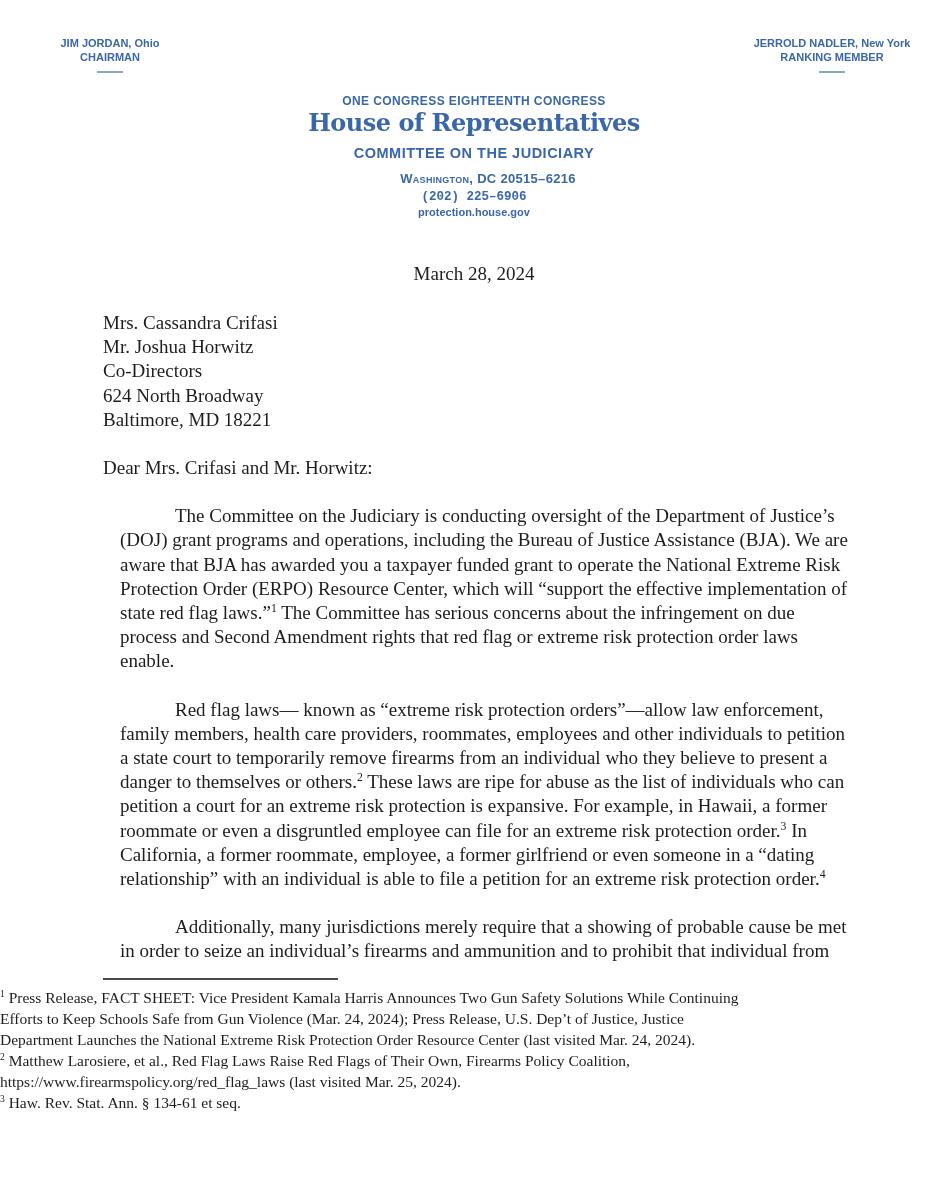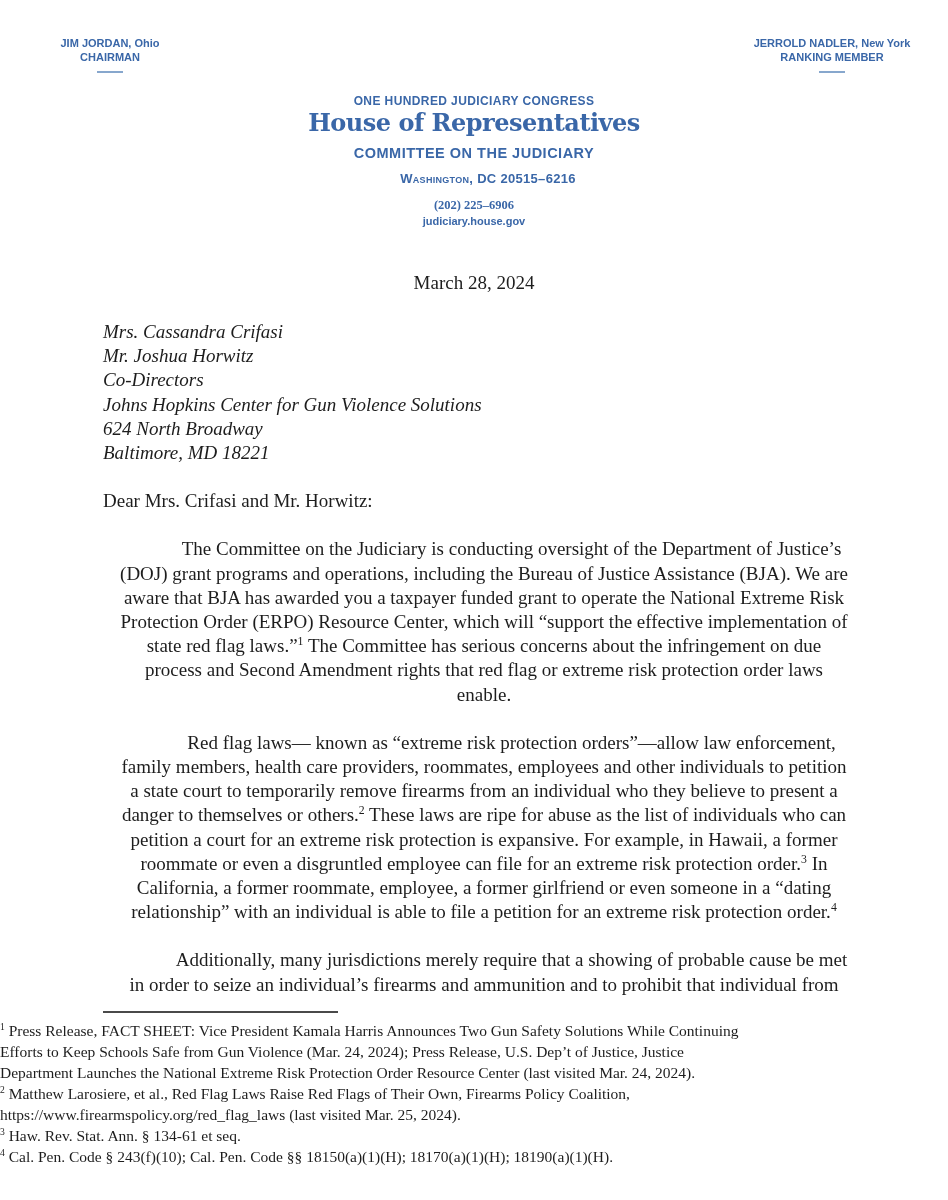--- a/index.html
+++ b/index.html
@@ -47,36 +47,36 @@
     margin-top: 9px;
   }
   .addr {
     font-family: "Liberation Sans", sans-serif;
     font-weight: bold; font-size: 13px; font-variant: small-caps;
     letter-spacing: .3px;
   }
   .addr1 { margin-top: 14px; }
   .addr2 { margin-top: 10px; padding-left: 28px; }
   .phone {
-    font-family: Liberation Serif, serif;
-    font-weight: bold; font-size: 12.5px; margin-top: 12px;
+    font-family: Liberation Mono, monospace;
+    font-weight: bold; font-size: 12.5px; margin-top: 4px;
   }
   .website {
     font-family: "Liberation Sans", sans-serif;
     font-weight: bold; font-size: 11px; margin-top: 2px;
   }
   
   .date { text-align: center; font-size: 19px; margin-top: 45px; }
   .letter-body {
     width: 745px; margin-left: 103px;
     font-size: 19px; line-height: 24.2px;
   }
-  .recipient  { margin-top: 26px; font-style: italic; }
+  .recipient  { margin-top: 26px; }
   .salutation { margin-top: 24px; }
-  p.body-para { margin-top: 24px; text-indent: 55px; text-align: center; margin-left: 17px; }
+  p.body-para { margin-top: 24px; text-indent: 55px; text-align: left; margin-left: 17px; }
   sup { font-size: 0.62em; vertical-align: super; line-height: 0; }
   
   .footnote-rule { width: 235px; height: 2px; background: #4a4a4a; margin: 14px 0 0 103px; }
   .footnotes {
     width: 748px; margin-top: 7px;
     font-size: 15.5px; line-height: 21px;
   }
 </style>
 </head>
 <body>
@@ -88,48 +88,46 @@
     <div>CHAIRMAN</div>
     <div class="corner-rule"></div>
   </div>
   <div class="corner right">
     <div>JERROLD NADLER, New York</div>
     <div>RANKING MEMBER</div>
     <div class="corner-rule"></div>
   </div>
 
   <div class="letterhead">
-    <div class="congress-line">ONE HUNDRED JUDICIARY CONGRESS</div>
+    <div class="congress-line">ONE CONGRESS EIGHTEENTH CONGRESS</div>
     <div class="title-sub">House of Representatives</div>
     <div class="committee">COMMITTEE ON THE JUDICIARY</div>
     <div class="addr addr2">Washington, DC 20515–6216</div>
     <div class="phone">(202) 225–6906</div>
-    <div class="website">judiciary.house.gov</div>
+    <div class="website">protection.house.gov</div>
   </div>
 
   <div class="date">March 28, 2024</div>
 
   <div class="letter-body">
     <div class="recipient">
         <div>Mrs. Cassandra Crifasi</div>
         <div>Mr. Joshua Horwitz</div>
         <div>Co-Directors</div>
-        <div>Johns Hopkins Center for Gun Violence Solutions</div>
         <div>624 North Broadway</div>
         <div>Baltimore, MD 18221</div>
       </div>
     <div class="salutation">Dear Mrs. Crifasi and Mr. Horwitz:</div>
     <div>
         <p class="body-para">The Committee on the Judiciary is conducting oversight of the Department of Justice’s (DOJ) grant programs and operations, including the Bureau of Justice Assistance (BJA). We are aware that BJA has awarded you a taxpayer funded grant to operate the National Extreme Risk Protection Order (ERPO) Resource Center, which will “support the effective implementation of state red flag laws.”<sup>1</sup> The Committee has serious concerns about the infringement on due process and Second Amendment rights that red flag or extreme risk protection order laws enable.</p>
         <p class="body-para">Red flag laws— known as “extreme risk protection orders”—allow law enforcement, family members, health care providers, roommates, employees and other individuals to petition a state court to temporarily remove firearms from an individual who they believe to present a danger to themselves or others.<sup>2</sup> These laws are ripe for abuse as the list of individuals who can petition a court for an extreme risk protection is expansive. For example, in Hawaii, a former roommate or even a disgruntled employee can file for an extreme risk protection order.<sup>3</sup> In California, a former roommate, employee, a former girlfriend or even someone in a “dating relationship” with an individual is able to file a petition for an extreme risk protection order.<sup>4</sup></p>
         <p class="body-para">Additionally, many jurisdictions merely require that a showing of probable cause be met in order to seize an individual’s firearms and ammunition and to prohibit that individual from</p>
       </div>
   </div>
 
   <div class="footnote-rule"></div>
   <div class="footnotes">
       <div class="footnote"><sup>1</sup> Press Release, FACT SHEET: Vice President Kamala Harris Announces Two Gun Safety Solutions While Continuing Efforts to Keep Schools Safe from Gun Violence (Mar. 24, 2024); Press Release, U.S. Dep’t of Justice, Justice Department Launches the National Extreme Risk Protection Order Resource Center (last visited Mar. 24, 2024).</div>
       <div class="footnote"><sup>2</sup> Matthew Larosiere, et al., Red Flag Laws Raise Red Flags of Their Own, Firearms Policy Coalition, https://www.firearmspolicy.org/red_flag_laws (last visited Mar. 25, 2024).</div>
       <div class="footnote"><sup>3</sup> Haw. Rev. Stat. Ann. § 134-61 et seq.</div>
-      <div class="footnote"><sup>4</sup> Cal. Pen. Code § 243(f)(10); Cal. Pen. Code §§ 18150(a)(1)(H); 18170(a)(1)(H); 18190(a)(1)(H).</div>
     </div>
 
 </div>
 
 </body></html>

